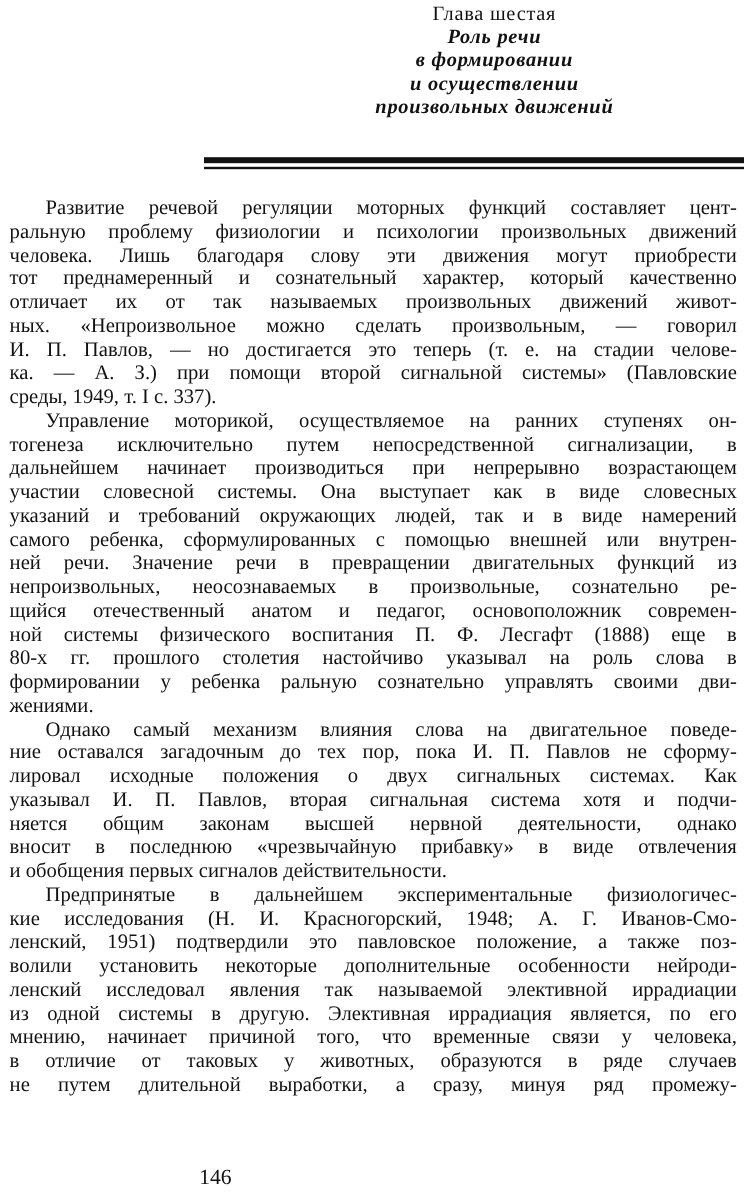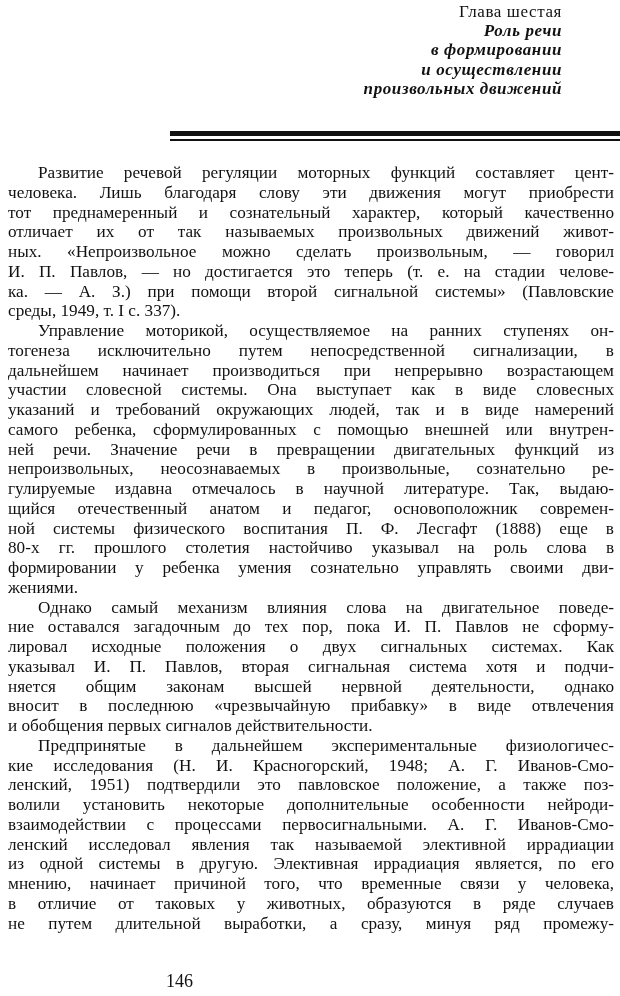--- a/index.html
+++ b/index.html
@@ -3,21 +3,21 @@
 <meta charset="utf-8">
 <style>
   html, body { margin: 0; padding: 0; background: #ffffff; }
   body {
     width: 620px; height: 996px; position: relative; overflow: hidden;
     font-family: "Liberation Serif", "DejaVu Serif", serif;
     color: #111111;
   }
   .chapter-head {
     position: absolute; left: 262px; top: 2px; width: 300px;
-    text-align: right; line-height: 19.2px;
+    text-align: center; line-height: 19.2px;
   }
   .chapter-label { font-size: 17px; font-weight: normal; letter-spacing: 0.6px; }
   .chapter-title-line { font-size: 17px; font-weight: bold; letter-spacing: 0.6px; font-style: italic; }
   .rule-thick {
     position: absolute; left: 170px; top: 131px; width: 450px; height: 5px;
     background: #111111;
   }
   .rule-thin {
     position: absolute; left: 170px; top: 139px; width: 450px; height: 1.5px;
     background: #111111;
@@ -46,56 +46,55 @@
   <div class="chapter-title-line">и осуществлении</div>
   <div class="chapter-title-line">произвольных движений</div>
 </div>
 
 <div class="rule-thick"></div>
 <div class="rule-thin"></div>
 
 <div class="body-text">
 
   <span class="line indent">Развитие речевой регуляции моторных функций составляет цент-</span>
+  <span class="line">ральную проблему физиологии и психологии произвольных движений</span>
   <span class="line">человека. Лишь благодаря слову эти движения могут приобрести</span>
   <span class="line">тот преднамеренный и сознательный характер, который качественно</span>
   <span class="line">отличает их от так называемых произвольных движений живот-</span>
   <span class="line">ных. «Непроизвольное можно сделать произвольным, — говорил</span>
   <span class="line">И. П. Павлов, — но достигается это теперь (т. е. на стадии челове-</span>
   <span class="line">ка. — А. З.) при помощи второй сигнальной системы» (Павловские</span>
   <span class="line last">среды, 1949, т. I с. 337).</span>
 
   <span class="line indent">Управление моторикой, осуществляемое на ранних ступенях он-</span>
   <span class="line">тогенеза исключительно путем непосредственной сигнализации, в</span>
   <span class="line">дальнейшем начинает производиться при непрерывно возрастающем</span>
   <span class="line">участии словесной системы. Она выступает как в виде словесных</span>
   <span class="line">указаний и требований окружающих людей, так и в виде намерений</span>
   <span class="line">самого ребенка, сформулированных с помощью внешней или внутрен-</span>
   <span class="line">ней речи. Значение речи в превращении двигательных функций из</span>
   <span class="line">непроизвольных, неосознаваемых в произвольные, сознательно ре-</span>
-  <span class="line">гулируемые издавна отмечалось в научной литературе. Так, выдаю-</span>
   <span class="line">щийся отечественный анатом и педагог, основоположник современ-</span>
   <span class="line">ной системы физического воспитания П. Ф. Лесгафт (1888) еще в</span>
   <span class="line">80-х гг. прошлого столетия настойчиво указывал на роль слова в</span>
-  <span class="line">формировании у ребенка умения сознательно управлять своими дви-</span>
+  <span class="line">формировании у ребенка ральную сознательно управлять своими дви-</span>
   <span class="line last">жениями.</span>
 
   <span class="line indent">Однако самый механизм влияния слова на двигательное поведе-</span>
   <span class="line">ние оставался загадочным до тех пор, пока И. П. Павлов не сформу-</span>
   <span class="line">лировал исходные положения о двух сигнальных системах. Как</span>
   <span class="line">указывал И. П. Павлов, вторая сигнальная система хотя и подчи-</span>
   <span class="line">няется общим законам высшей нервной деятельности, однако</span>
   <span class="line">вносит в последнюю «чрезвычайную прибавку» в виде отвлечения</span>
   <span class="line last">и обобщения первых сигналов действительности.</span>
 
   <span class="line indent">Предпринятые в дальнейшем экспериментальные физиологичес-</span>
   <span class="line">кие исследования (Н. И. Красногорский, 1948; А. Г. Иванов-Смо-</span>
   <span class="line">ленский, 1951) подтвердили это павловское положение, а также поз-</span>
   <span class="line">волили установить некоторые дополнительные особенности нейроди-</span>
-  <span class="line">взаимодействии с процессами первосигнальными. А. Г. Иванов-Смо-</span>
   <span class="line">ленский исследовал явления так называемой элективной иррадиации</span>
   <span class="line">из одной системы в другую. Элективная иррадиация является, по его</span>
   <span class="line">мнению, начинает причиной того, что временные связи у человека,</span>
   <span class="line">в отличие от таковых у животных, образуются в ряде случаев</span>
   <span class="line">не путем длительной выработки, а сразу, минуя ряд промежу-</span>
 </div>
 
 <div class="page-number">146</div>
 
 </body></html>

